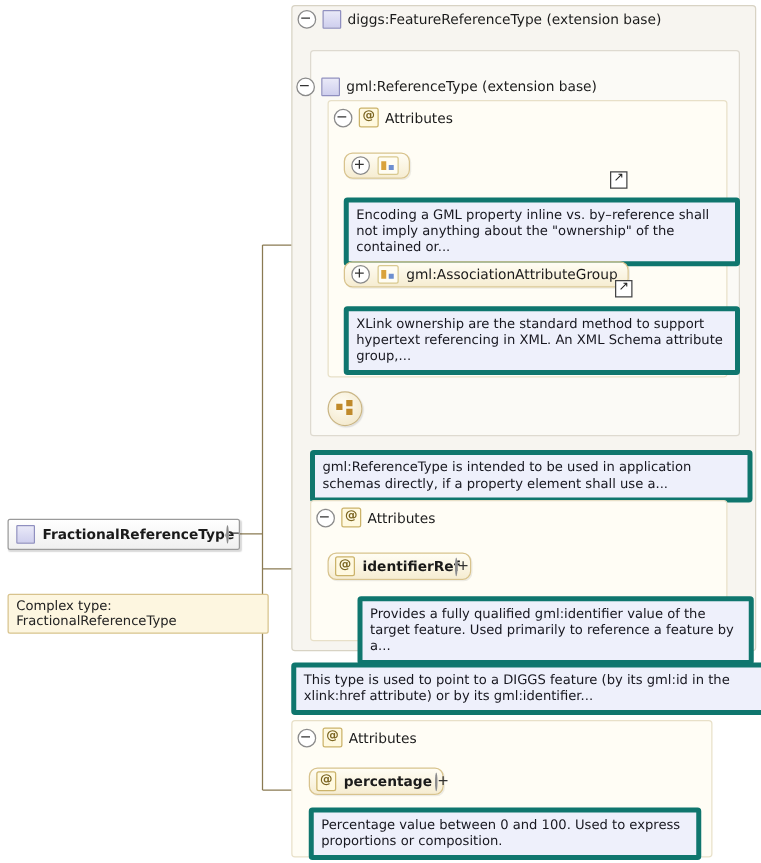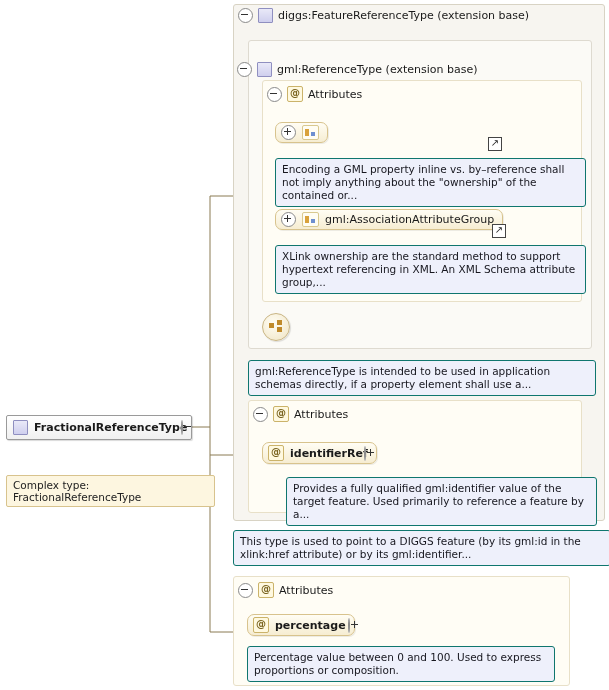--- a/index.html
+++ b/index.html
@@ -148,21 +148,21 @@
     font-size: 10px;
     line-height: 10px;
     text-align: center;
     color: #222;
   }
 
   
   .doc {
     position: absolute;
     background: #eef0fb;
-    border: 1px solid #0f766e;
+    border: 4px solid #0f766e;
     border-radius: 3px;
     padding: 4px 6px;
     font-size: 10.5px;
     line-height: 13px;
     color: #17171f;
   }
 
   
   .root-box {
     position: absolute;

